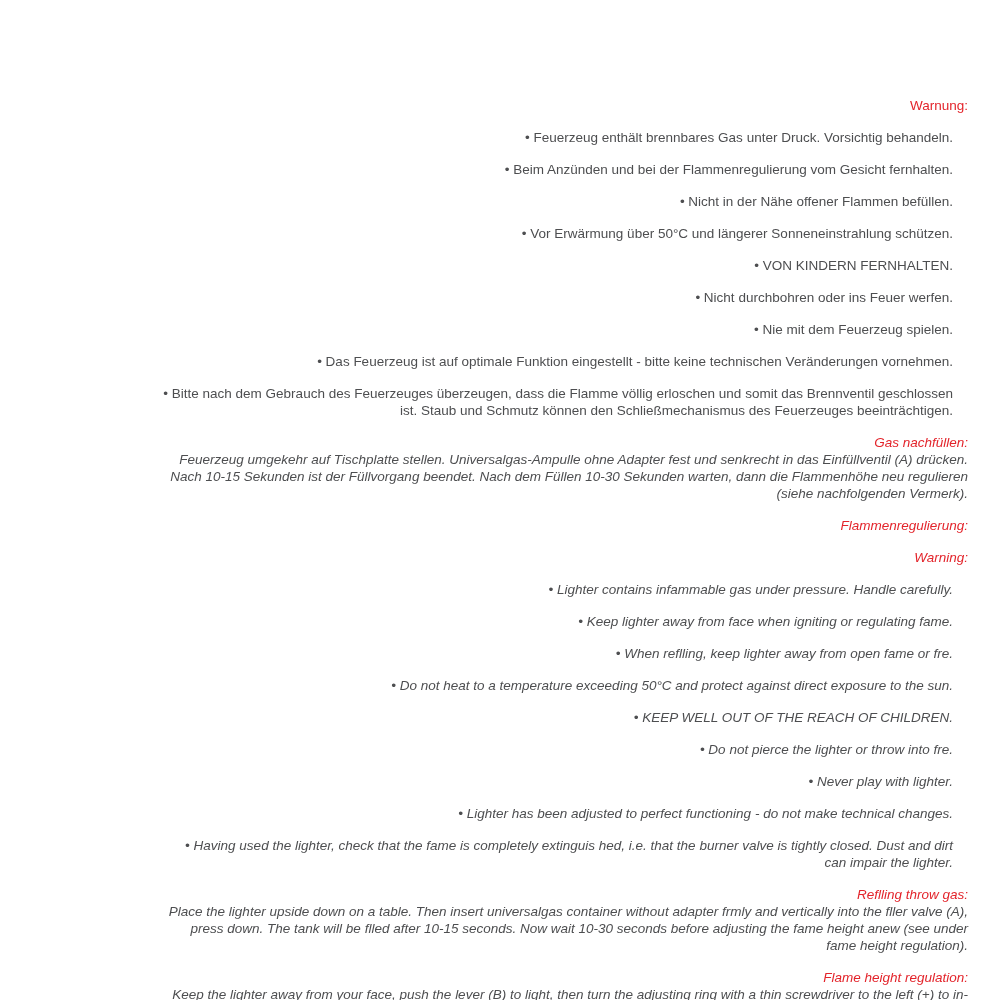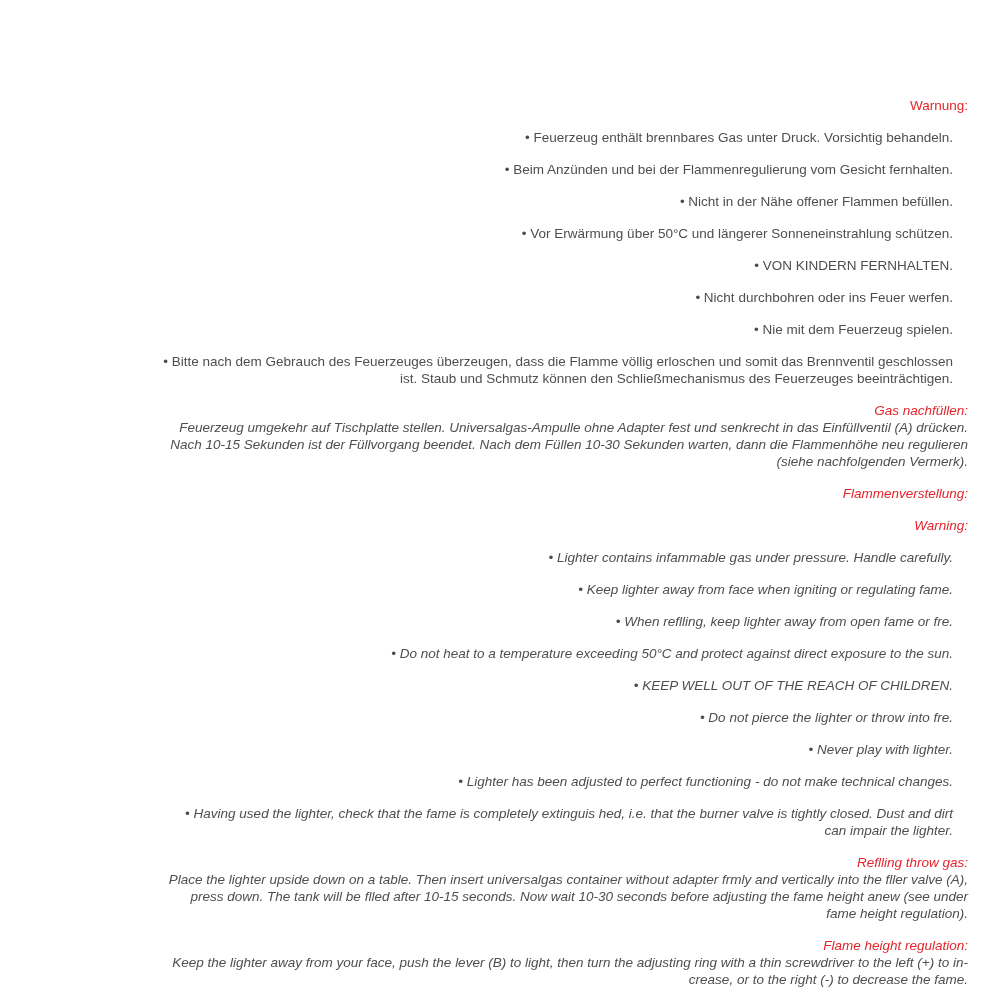--- a/index.html
+++ b/index.html
@@ -49,33 +49,34 @@
 
   <div class="section">
     <div class="section-heading">Warnung:</div>
     <div class="bullet-item">• Feuerzeug enthält brennbares Gas unter Druck. Vorsichtig behandeln.</div>
     <div class="bullet-item">• Beim Anzünden und bei der Flammenregulierung vom Gesicht fernhalten.</div>
     <div class="bullet-item">• Nicht in der Nähe offener Flammen befüllen.</div>
     <div class="bullet-item">• Vor Erwärmung über 50°C und längerer Sonneneinstrahlung schützen.</div>
     <div class="bullet-item">• VON KINDERN FERNHALTEN.</div>
     <div class="bullet-item">• Nicht durchbohren oder ins Feuer werfen.</div>
     <div class="bullet-item">• Nie mit dem Feuerzeug spielen.</div>
+    <div class="bullet-item">• Das Feuerzeug ist auf optimale Funktion eingestellt - bitte keine technischen Veränderungen vornehmen.</div>
     <div class="bullet-item">• Bitte nach dem Gebrauch des Feuerzeuges überzeugen, dass die Flamme völlig erloschen und somit das Brennventil geschlossen
 ist. Staub und Schmutz können den Schließmechanismus des Feuerzeuges beeinträchtigen.</div>
   </div>
 
   <div class="section">
     <div class="section-heading">Gas nachfüllen:</div>
     <div class="para">Feuerzeug umgekehr auf Tischplatte stellen. Universalgas-Ampulle ohne Adapter fest und senkrecht in das Einfüllventil (A) drücken.
 Nach 10-15 Sekunden ist der Füllvorgang beendet. Nach dem Füllen 10-30 Sekunden warten, dann die Flammenhöhe neu regulieren
 (siehe nachfolgenden Vermerk).</div>
   </div>
 
   <div class="section">
-    <div class="section-heading">Flammenverstellung:</div>
+    <div class="section-heading">Flammenregulierung:</div>
   </div>
 
   <div class="section">
     <div class="section-heading">Warning:</div>
     <div class="bullet-item">• Lighter contains infammable gas under pressure. Handle carefully.</div>
     <div class="bullet-item">• Keep lighter away from face when igniting or regulating fame.</div>
     <div class="bullet-item">• When reflling, keep lighter away from open fame or fre.</div>
     <div class="bullet-item">• Do not heat to a temperature exceeding 50°C and protect against direct exposure to the sun.</div>
     <div class="bullet-item">• KEEP WELL OUT OF THE REACH OF CHILDREN.</div>
     <div class="bullet-item">• Do not pierce the lighter or throw into fre.</div>

